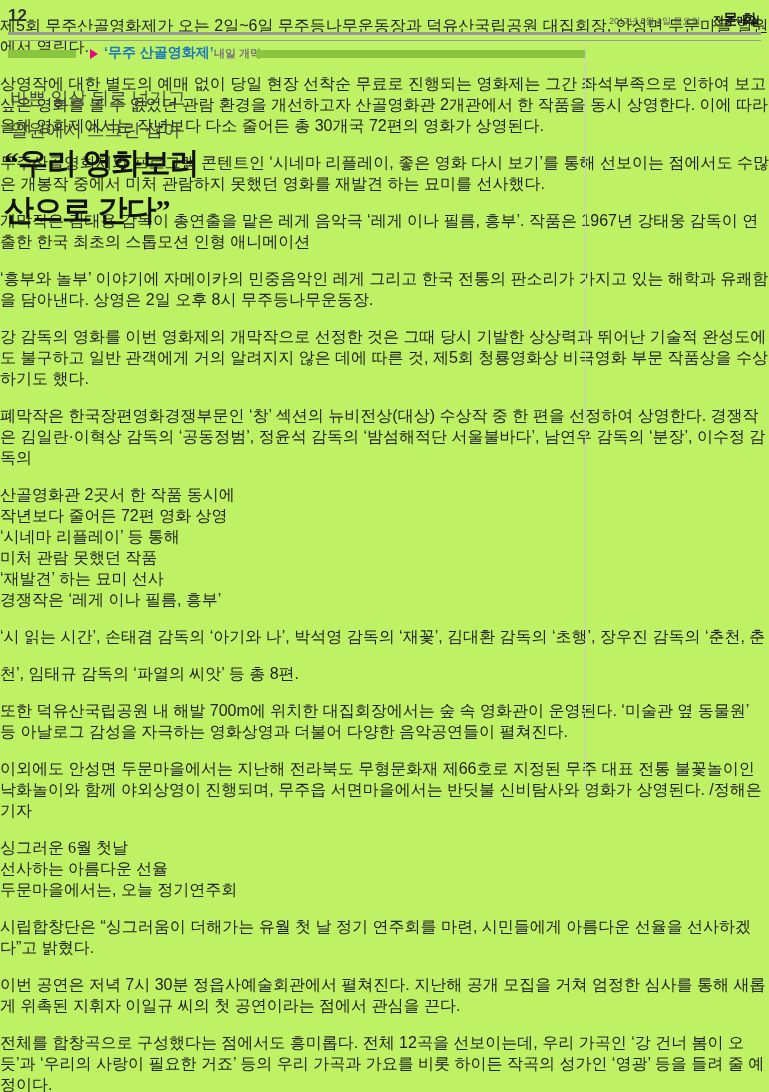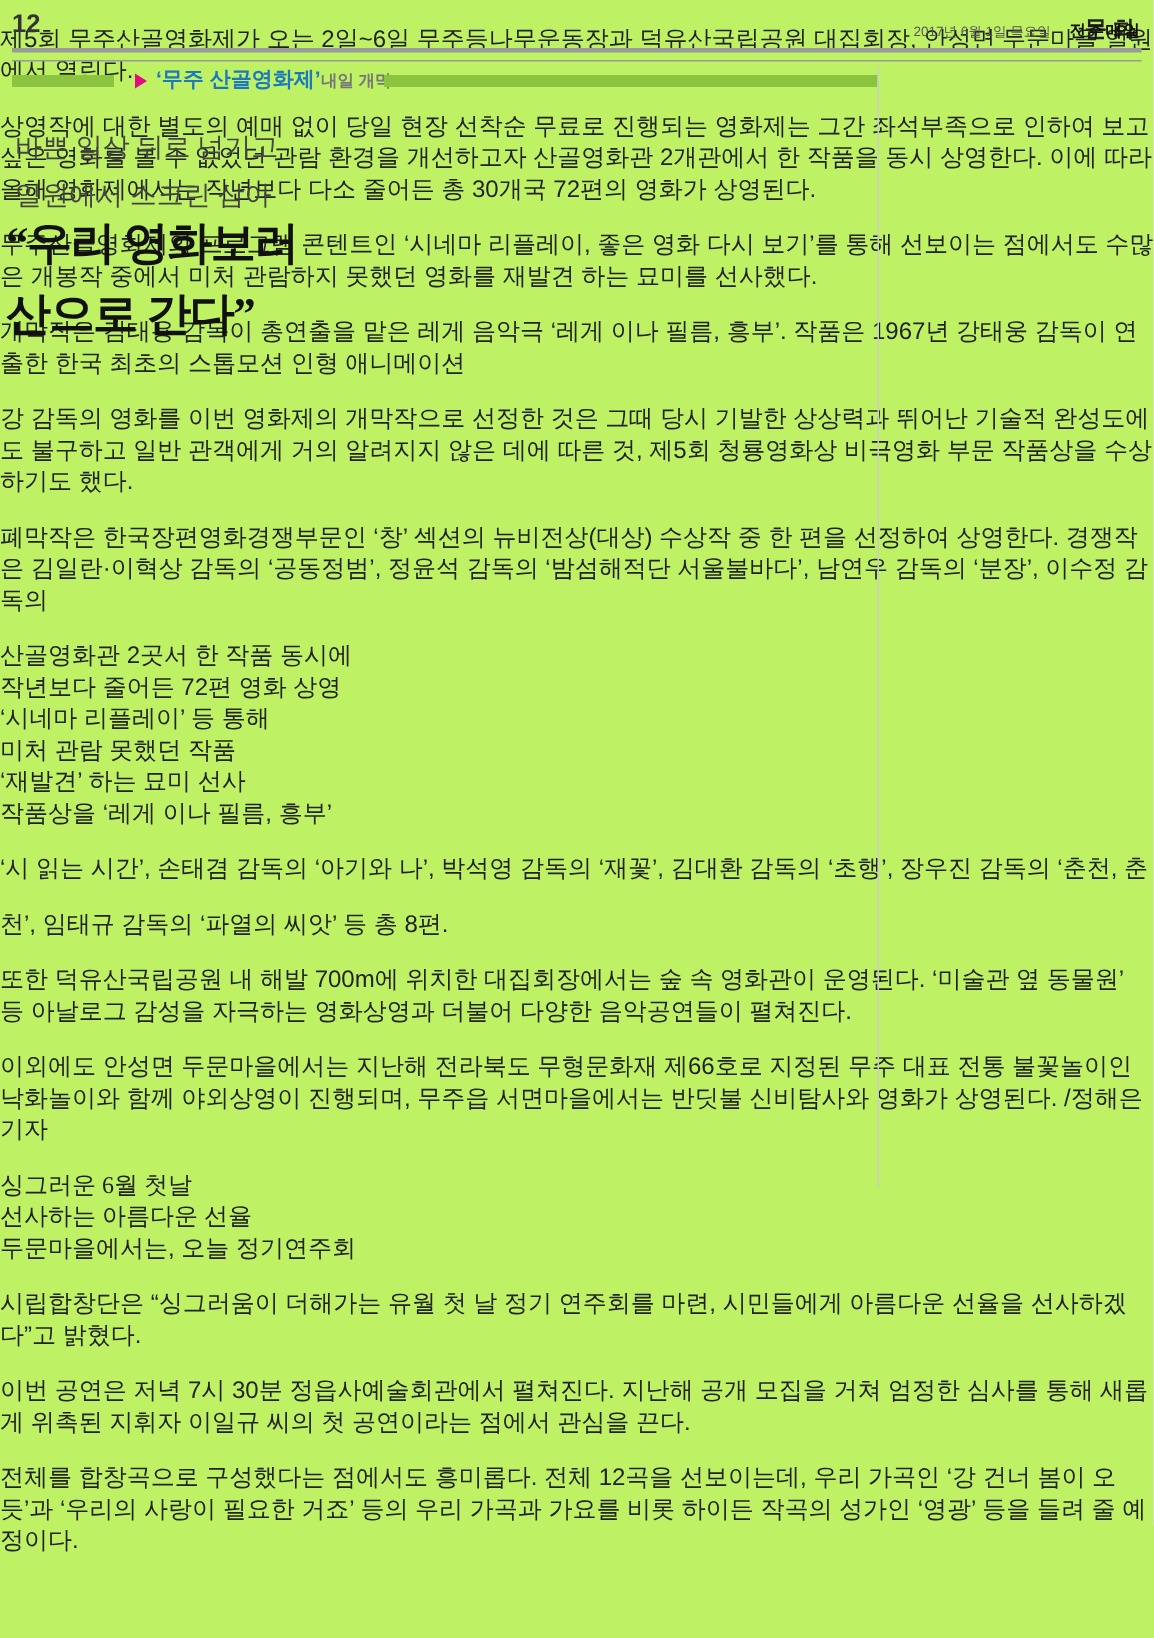--- a/index.html
+++ b/index.html
@@ -104,33 +104,34 @@
   </div>
 
   <div class="maincols">
     <div class="mcol">
       <p class="body-p">제5회 무주산골영화제가 오는 2일~6일 무주등나무운동장과 덕유산국립공원 대집회장, 안성면 두문마을 일원에서 열린다.</p>
       <p class="body-p">상영작에 대한 별도의 예매 없이 당일 현장 선착순 무료로 진행되는 영화제는 그간 좌석부족으로 인하여 보고 싶은 영화를 볼 수 없었던 관람 환경을 개선하고자 산골영화관 2개관에서 한 작품을 동시 상영한다. 이에 따라 올해 영화제에서는 작년보다 다소 줄어든 총 30개국 72편의 영화가 상영된다.</p>
       <p class="body-p">무주산골영화제의 프로그램 콘텐트인 ‘시네마 리플레이, 좋은 영화 다시 보기’를 통해 선보이는 점에서도 수많은 개봉작 중에서 미처 관람하지 못했던 영화를 재발견 하는 묘미를 선사했다.</p>
       <p class="body-p">개막작은 김태용 감독이 총연출을 맡은 레게 음악극 ‘레게 이나 필름, 흥부’. 작품은 1967년 강태웅 감독이 연출한 한국 최초의 스톱모션 인형 애니메이션</p>
     </div>
     <div class="mcol">
+      <p class="body-p">‘흥부와 놀부’ 이야기에 자메이카의 민중음악인 레게 그리고 한국 전통의 판소리가 가지고 있는 해학과 유쾌함을 담아낸다. 상영은 2일 오후 8시 무주등나무운동장.</p>
       <p class="body-p">강 감독의 영화를 이번 영화제의 개막작으로 선정한 것은 그때 당시 기발한 상상력과 뛰어난 기술적 완성도에도 불구하고 일반 관객에게 거의 알려지지 않은 데에 따른 것, 제5회 청룡영화상 비극영화 부문 작품상을 수상하기도 했다.</p>
       <p class="body-p">폐막작은 한국장편영화경쟁부문인 ‘창’ 섹션의 뉴비전상(대상) 수상작 중 한 편을 선정하여 상영한다. 경쟁작은 김일란·이혁상 감독의 ‘공동정범’, 정윤석 감독의 ‘밤섬해적단 서울불바다’, 남연우 감독의 ‘분장’, 이수정 감독의</p>
     </div>
   </div>
 
   <div class="below-photo">
     <div class="pullq">
       <div>산골영화관 2곳서 한 작품 동시에</div>
       <div>작년보다 줄어든 72편 영화 상영</div>
       <div>‘시네마 리플레이’ 등 통해</div>
       <div>미처 관람 못했던 작품</div>
       <div>‘재발견’ 하는 묘미 선사</div>
-      <div>작품상을 ‘레게 이나 필름, 흥부’</div>
+      <div>경쟁작은 ‘레게 이나 필름, 흥부’</div>
     </div>
     <div class="pq-follow">
       <p class="body-p">‘시 읽는 시간’, 손태겸 감독의 ‘아기와 나’, 박석영 감독의 ‘재꽃’, 김대환 감독의 ‘초행’, 장우진 감독의 ‘춘천, 춘</p>
     </div>
     <div class="col3">
       <p class="body-p">천’, 임태규 감독의 ‘파열의 씨앗’ 등 총 8편.</p>
       <p class="body-p">또한 덕유산국립공원 내 해발 700m에 위치한 대집회장에서는 숲 속 영화관이 운영된다. ‘미술관 옆 동물원’ 등 아날로그 감성을 자극하는 영화상영과 더불어 다양한 음악공연들이 펼쳐진다.</p>
       <p class="body-p">이외에도 안성면 두문마을에서는 지난해 전라북도 무형문화재 제66호로 지정된 무주 대표 전통 불꽃놀이인 낙화놀이와 함께 야외상영이 진행되며, 무주읍 서면마을에서는 반딧불 신비탐사와 영화가 상영된다.  /정해은 기자</p>
     </div>
   </div>

